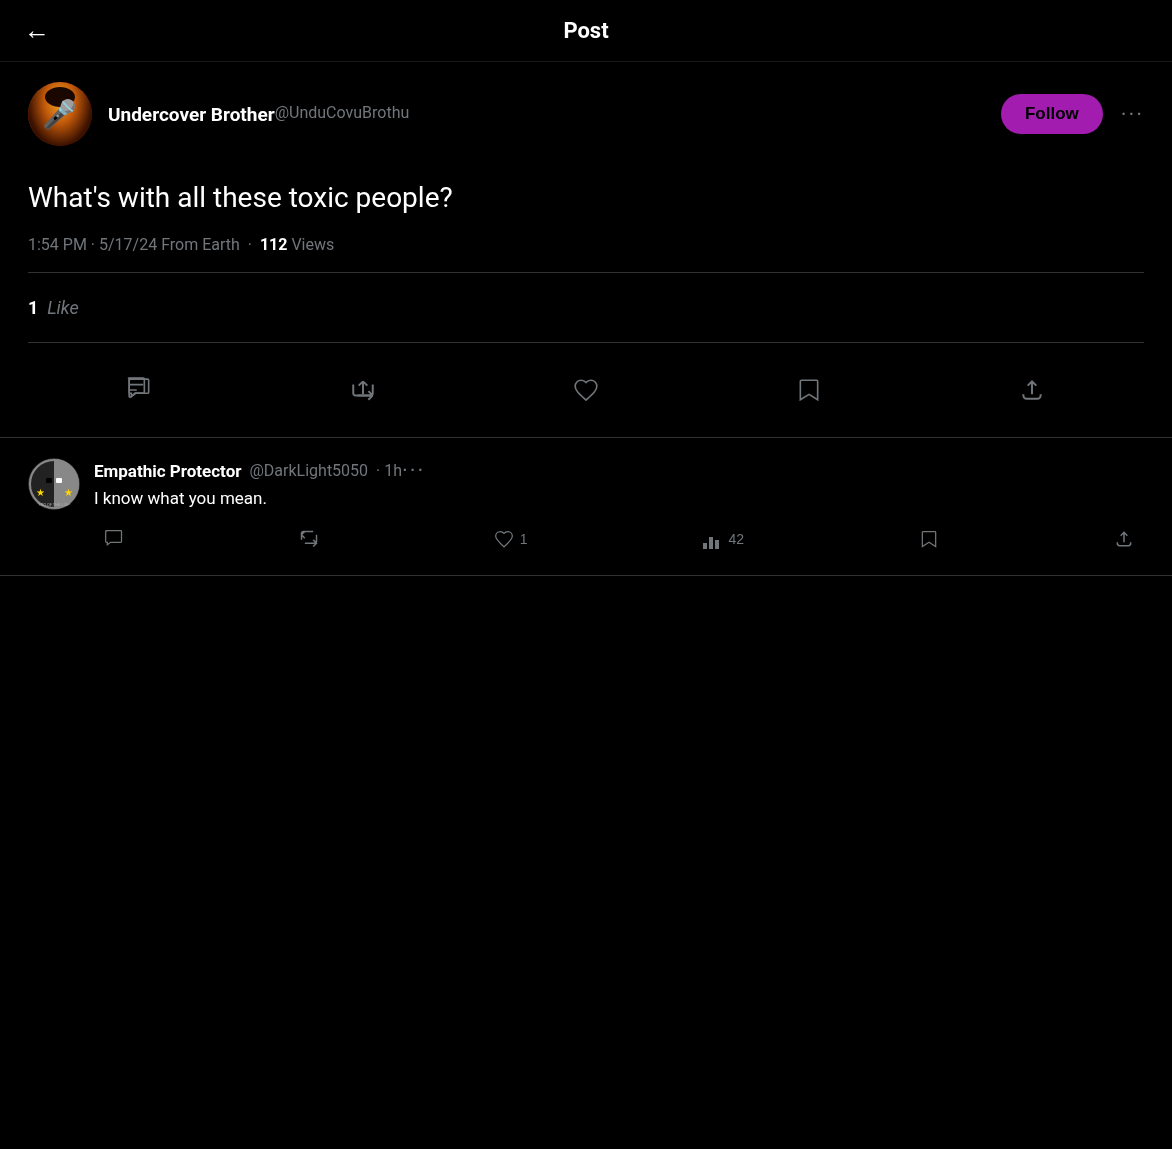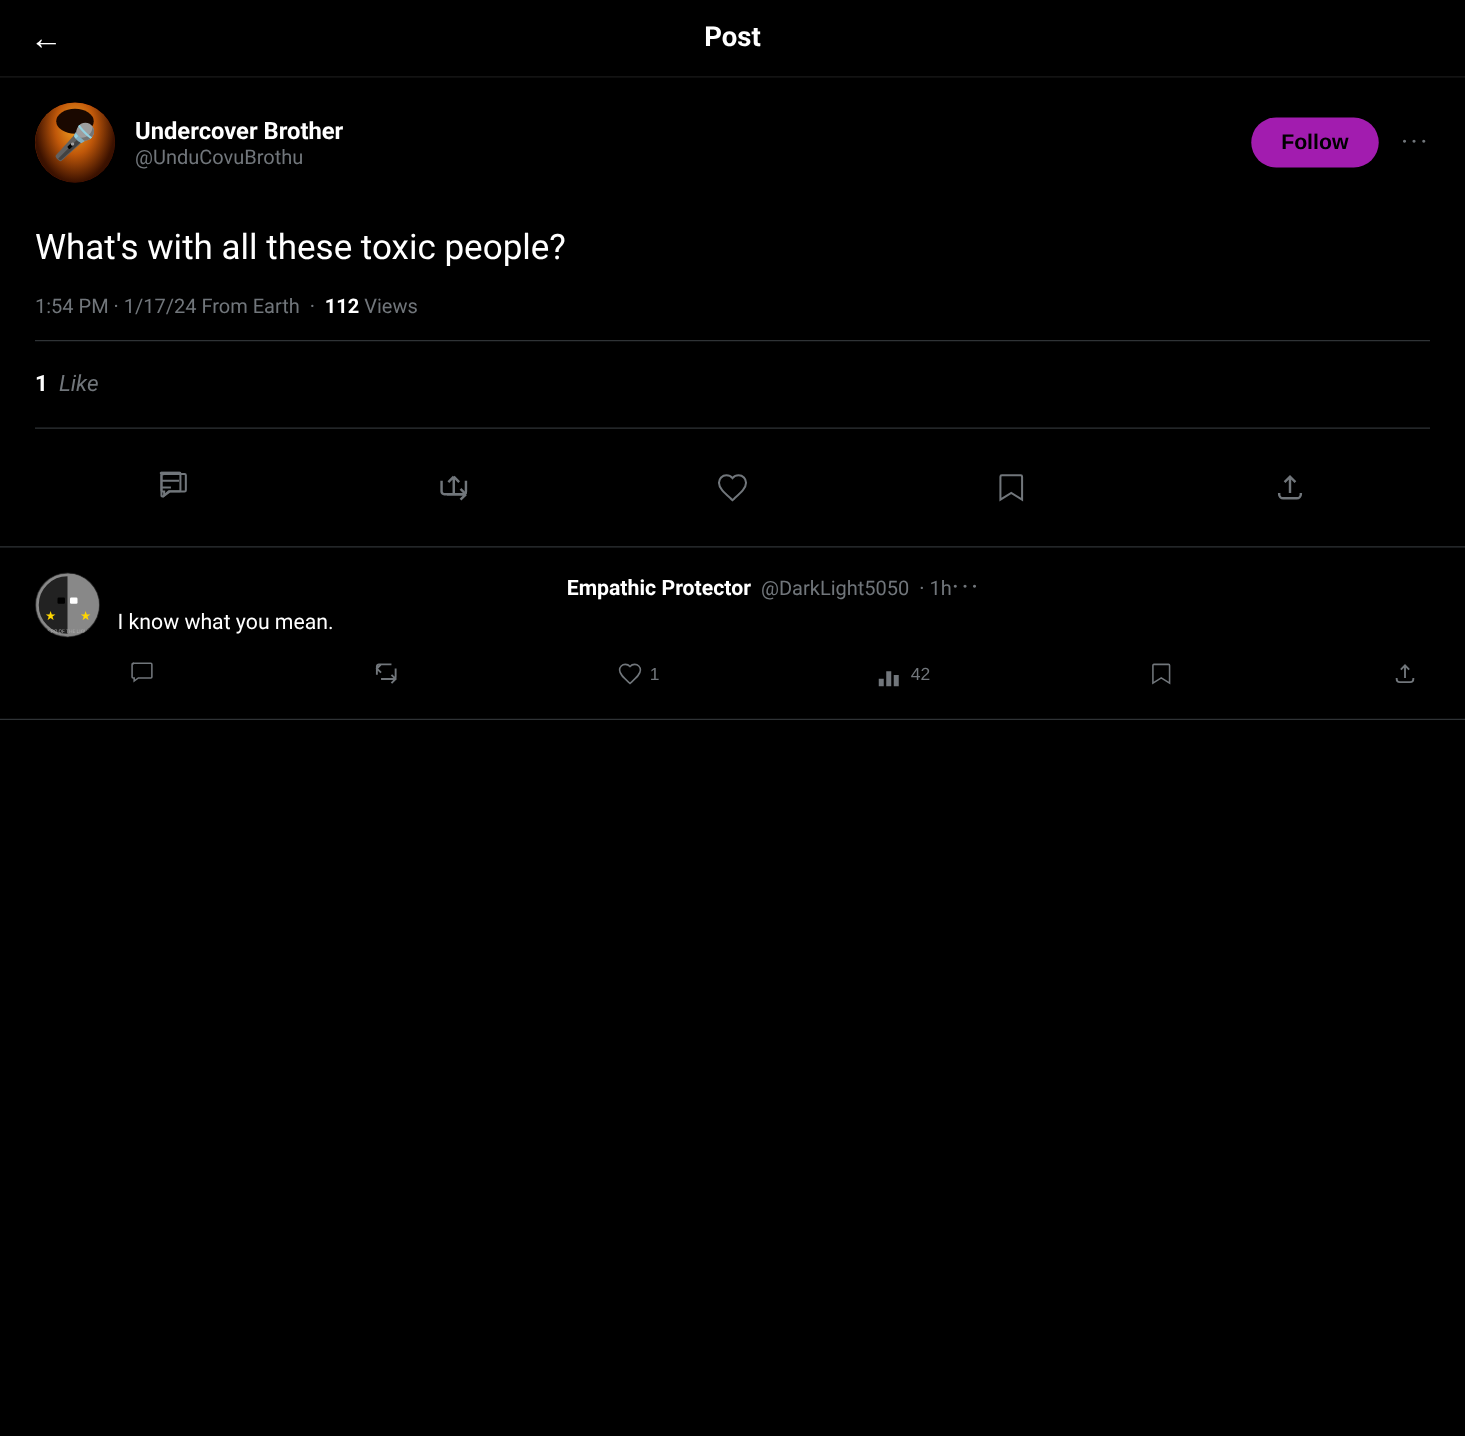--- a/index.html
+++ b/index.html
@@ -93,21 +93,21 @@
       content: '🎤';
       position: absolute;
       top: 50%;
       left: 50%;
       transform: translate(-50%, -50%);
       font-size: 28px;
     }
 
     .author-text {
       display: flex;
-      flex-direction: column;
+      flex-direction: row;
     }
 
     .author-name {
       font-size: 19px;
       font-weight: 700;
       color: #fff;
     }
 
     .author-handle {
       font-size: 16px;
@@ -248,21 +248,21 @@
       justify-content: center;
     }
 
     .reply-content {
       flex: 1;
     }
 
     .reply-author-row {
       display: flex;
       align-items: center;
-      justify-content: center;
+      justify-content: flex-start;
       margin-bottom: 4px;
     }
 
     .reply-author-info {
       display: flex;
       align-items: center;
       gap: 8px;
       flex-wrap: wrap;
     }
 
@@ -359,21 +359,21 @@
       <button class="follow-button">Follow</button>
       <span class="more-icon">···</span>
     </div>
   </div>
 
   <div class="post-content">
     <p class="post-text">What's with all these toxic people?</p>
   </div>
 
   <div class="post-meta">
-    <span>1:54 PM · 1/17/24 From Earth</span>
+    <span>1:54 PM · 5/17/24 From Earth</span>
     &nbsp;·&nbsp;
     <strong>112</strong>
     <span>Views</span>
   </div>
 
   <hr class="divider">
 
   <div class="likes-row">
     <strong>1</strong>
     <span class="likes-label">&nbsp;<span>Like</span></span>

